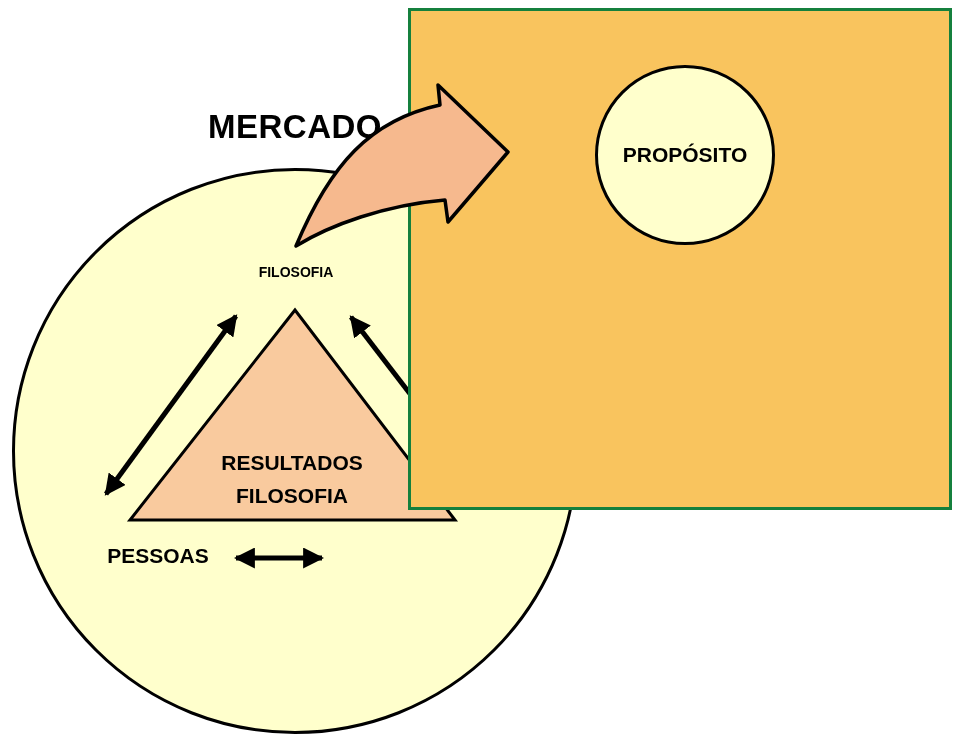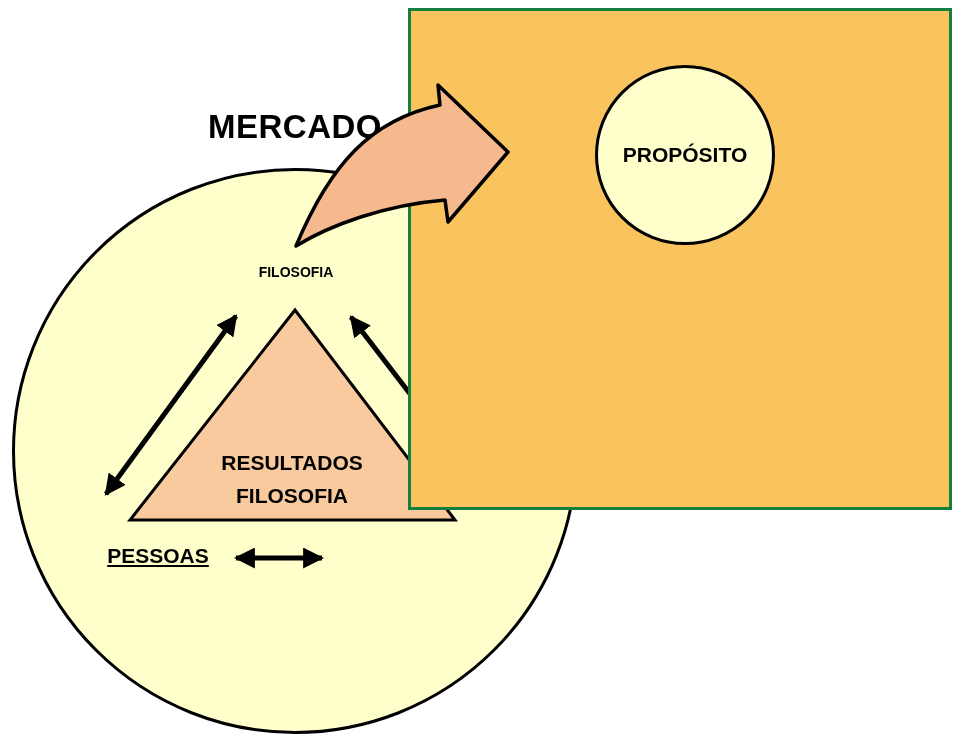--- a/index.html
+++ b/index.html
@@ -29,21 +29,21 @@
     display:flex;align-items:center;justify-content:center;
     font-weight:bold;font-size:21px;text-align:center;
   }
   .sq-circle.proposito{left:184px;top:54px;}
   .sq-circle.estrategia{left:52px;top:259px;}
   .sq-circle.estilo{left:317px;top:259px;}
 
   .mercado{left:200px;top:108px;width:190px;font-size:33px;letter-spacing:0.5px;}
   .filosofia{left:196px;top:264px;width:200px;font-size:14px;}
   .resultados{left:172px;top:446px;width:240px;font-size:21px;line-height:33px;}
-  .pessoas{left:82px;top:544px;width:152px;font-size:21px;text-decoration:underline;}
+  .pessoas{left:82px;top:544px;width:152px;font-size:21px;}
   .processos{left:326px;top:544px;width:182px;font-size:21px;}
 </style>
 </head>
 <body>
 
 <div class="canvas">
 
   <div class="big-circle"></div>
 
   <svg class="overlay" width="960" height="749" viewBox="0 0 960 749">

